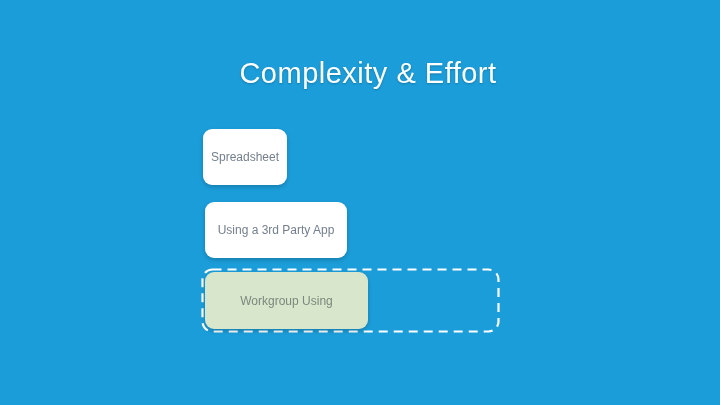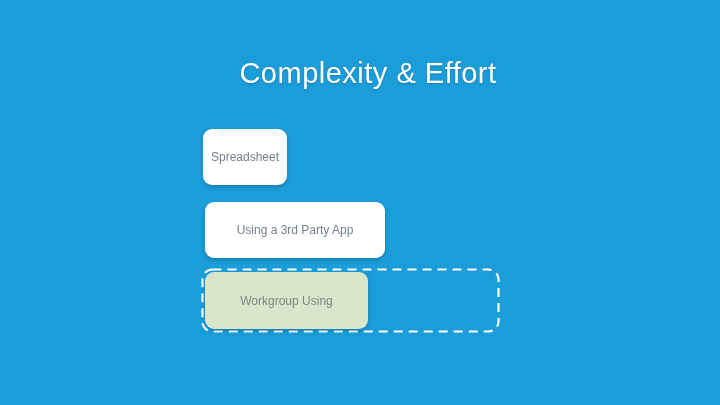--- a/index.html
+++ b/index.html
@@ -43,21 +43,21 @@
   }
   .box-spreadsheet {
     left: 203px;
     top: 129px;
     width: 84px;
     height: 56px;
   }
   .box-third-party {
     left: 205px;
     top: 202px;
-    width: 180px;
+    width: 142px;
     height: 56px;
   }
   .box-workgroup {
     left: 205px;
     top: 272px;
     width: 163px;
     height: 57px;
     background: #D8E7CC;
     color: #7B887E;
   }

